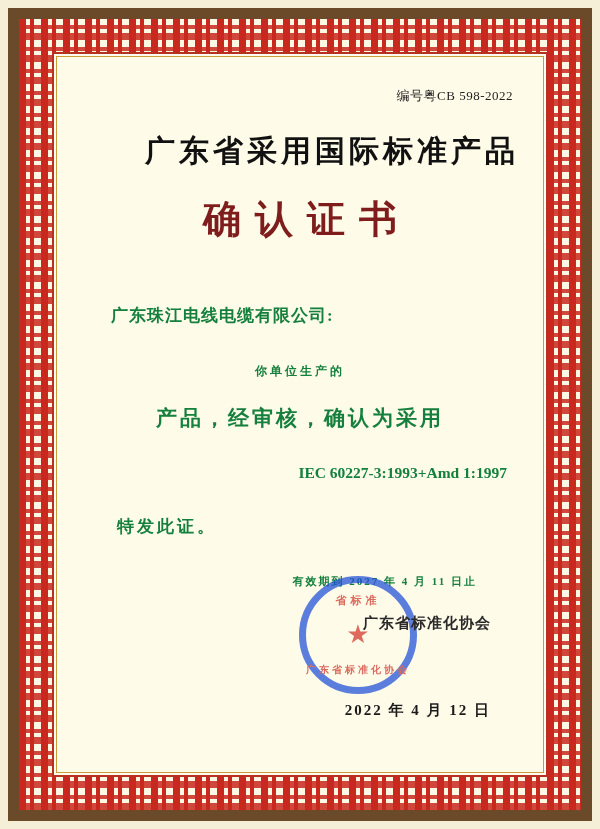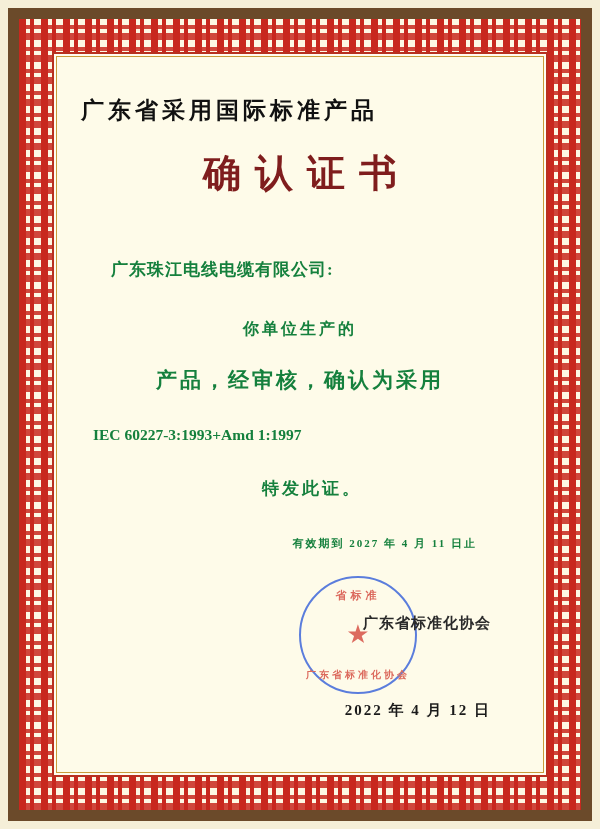--- a/index.html
+++ b/index.html
@@ -98,22 +98,22 @@
     text-align: right;
     font-size: 13px;
     letter-spacing: 0.5px;
     color: #1f1f1f;
     margin-top: 18px;
     margin-right: 6px;
     font-family: "Liberation Serif", "DejaVu Serif", serif;
   }
 
   .title-main {
-    text-align: left;
-    font-size: 23px;
+    text-align: right;
+    font-size: 30px;
     font-weight: bold;
     letter-spacing: 4px;
     margin-top: 26px;
     color: #111;
     font-family: "DejaVu Serif", "Liberation Serif", serif;
   }
 
   .title-sub {
     text-align: center;
     font-size: 38px;
@@ -143,21 +143,21 @@
   }
 
   .line-produce {
     display: flex;
     align-items: flex-start;
     justify-content: center;
     margin-top: 12px;
     gap: 6px;
   }
   .produce-label {
-    font-size: 16px;
+    font-size: 12px;
     letter-spacing: 3px;
     padding-top: 14px;
     white-space: nowrap;
   }
   .product-name {
     font-size: 11.5px;
     font-weight: bold;
     line-height: 1.45;
     letter-spacing: 0px;
     text-align: left;
@@ -168,41 +168,40 @@
   .line-center {
     text-align: center;
     margin-top: 14px;
     font-size: 21px;
     letter-spacing: 3px;
   }
 
   .line-standard {
     display: flex;
     align-items: baseline;
-    justify-content: flex-start;
+    justify-content: flex-end;
     margin-top: 18px;
     gap: 30px;
   }
   .std-code {
     font-size: 15.5px;
     letter-spacing: 0px;
     font-weight: bold;
     font-family: "Liberation Serif", "DejaVu Serif", serif;
   }
   .std-tail {
     font-size: 17px;
     letter-spacing: 3px;
   }
 
   .line-issue {
     margin-top: 22px;
     padding-left: 24px;
     font-size: 17px;
     letter-spacing: 3px;
-    text-align: center;
   }
 
   .line-valid {
     margin-top: 26px;
     text-align: right;
     font-size: 11px;
     letter-spacing: 2px;
     padding-right: 30px;
   }
 
@@ -234,21 +233,21 @@
     font-weight: bold;
     margin-top: 48px;
   }
 
   .seal {
     position: absolute;
     right: 92px;
     top: 0px;
     width: 118px;
     height: 118px;
-    border: 2px solid #1d4ed8;
+    border: 7px solid #1d4ed8;
     border-radius: 50%;
     opacity: 0.72;
     box-sizing: border-box;
   }
   .seal-inner-text {
     position: absolute;
     left: 0; top: 10px;
     width: 100%;
     text-align: center;
     font-size: 11px;
@@ -280,20 +279,23 @@
 <body>
 
 <div class="certificate">
   <div class="frame-outer"></div>
   <div class="frame-ornament"></div>
   <div class="frame-inner-line"></div>
   <div class="frame-inner-line2">
 
     <div class="content">
 
+      <div class="serial">
+        <span>编号</span><span>粤CB 598-2022</span>
+      </div>
 
       <div class="title-main">广东省采用国际标准产品</div>
       <div class="title-sub">确认证书</div>
 
       <div class="body-block">
 
         <div class="line-company">广东珠江电线电缆有限公司:</div>
 
         <div class="line-produce">
           <span class="produce-label">你单位生产的</span>

